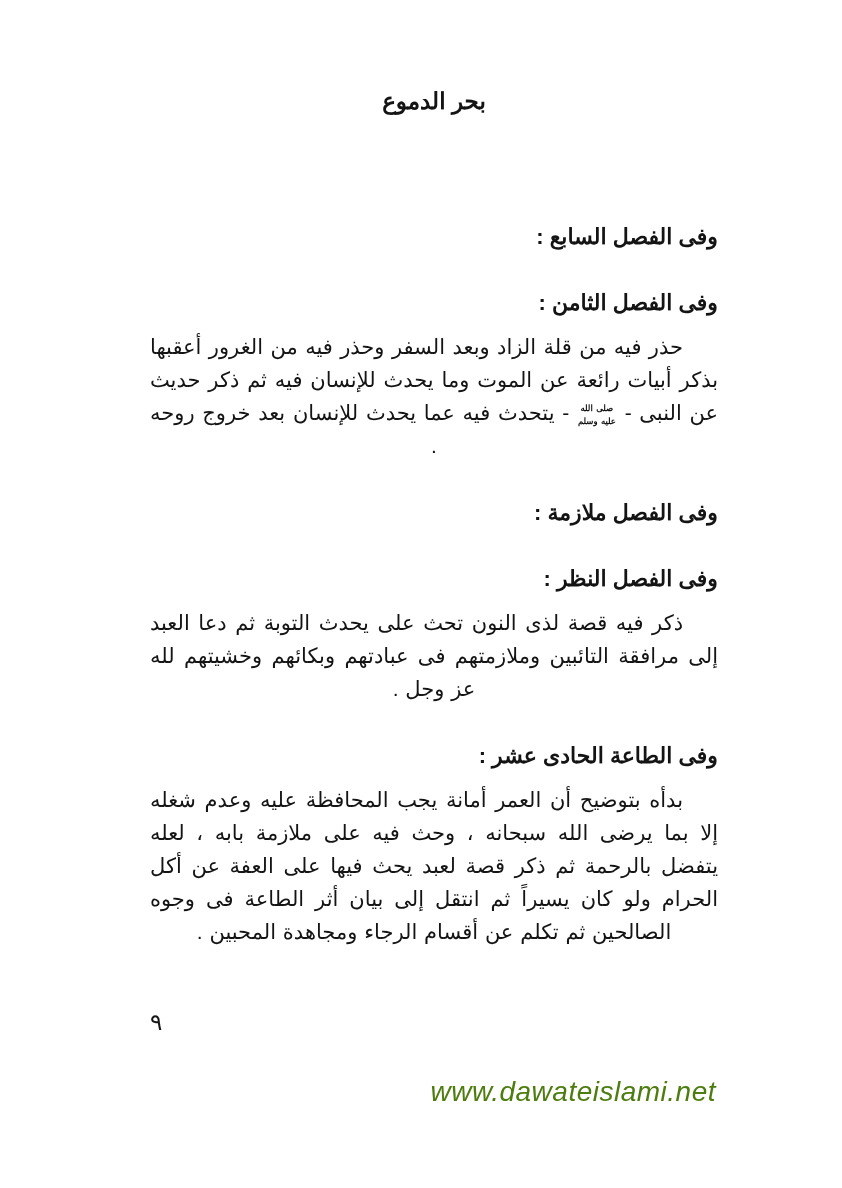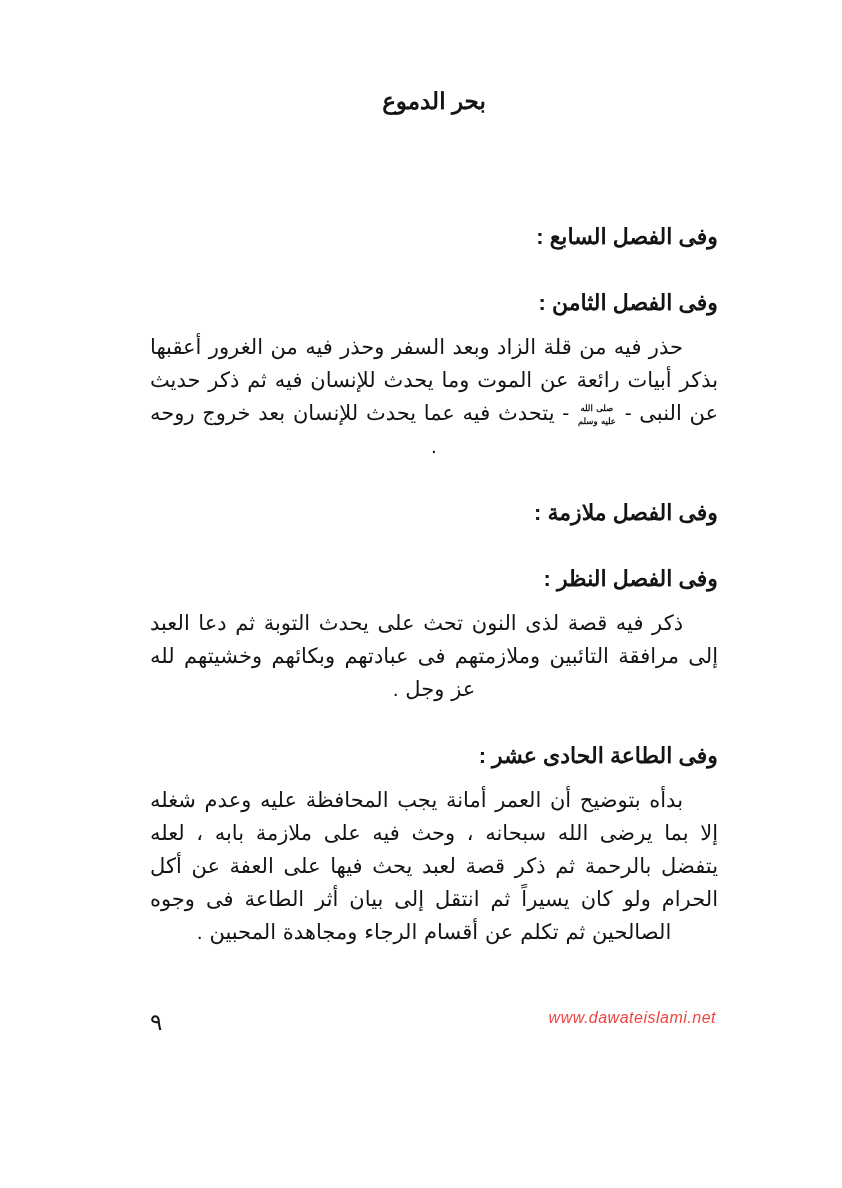--- a/index.html
+++ b/index.html
@@ -67,27 +67,27 @@
   }
   .page-number {
     position: absolute;
     top: 1008px;
     left: 150px;
     font-size: 23px;
     line-height: 28px;
   }
   .watermark {
     position: absolute;
-    top: 1009px;
+    top: 1076px;
     right: 126px;
     direction: ltr;
     font-style: italic;
-    font-size: 16px;
+    font-size: 28px;
     letter-spacing: 0.5px;
-    color: #ef4444;
+    color: #4d7c0f;
   }
 </style>
 </head>
 <body>
 
 <div class="page">
   <div class="content">
 
     <h1 class="book-title">بحر الدموع</h1>
 

